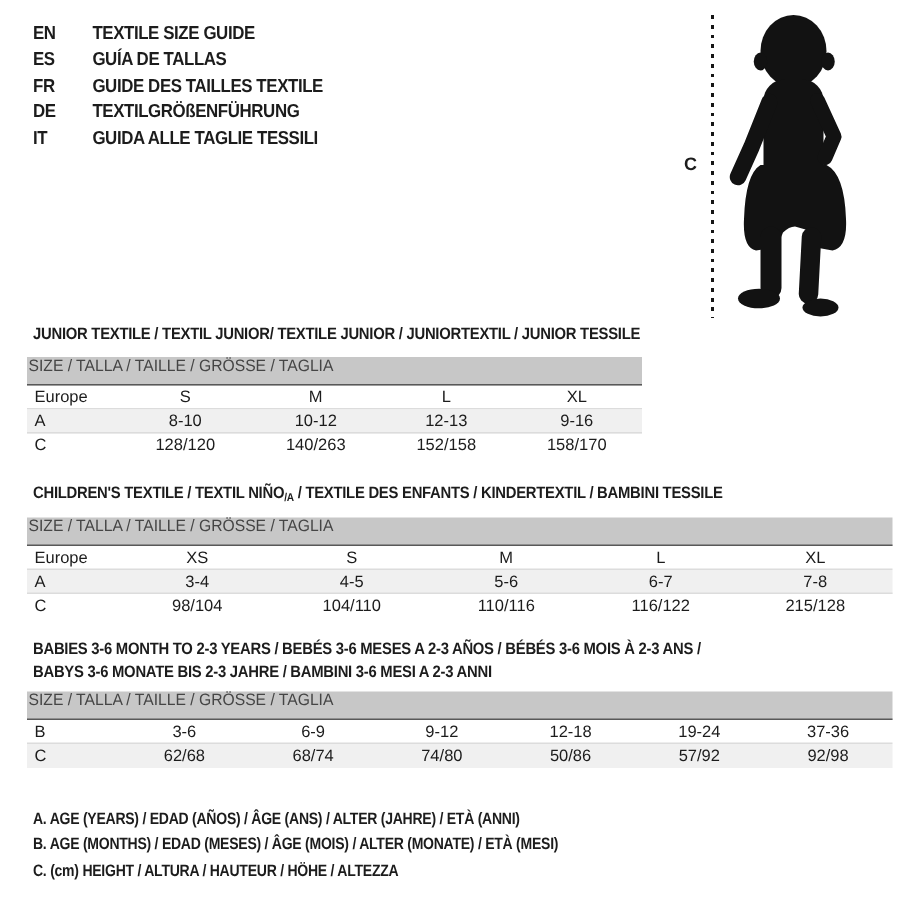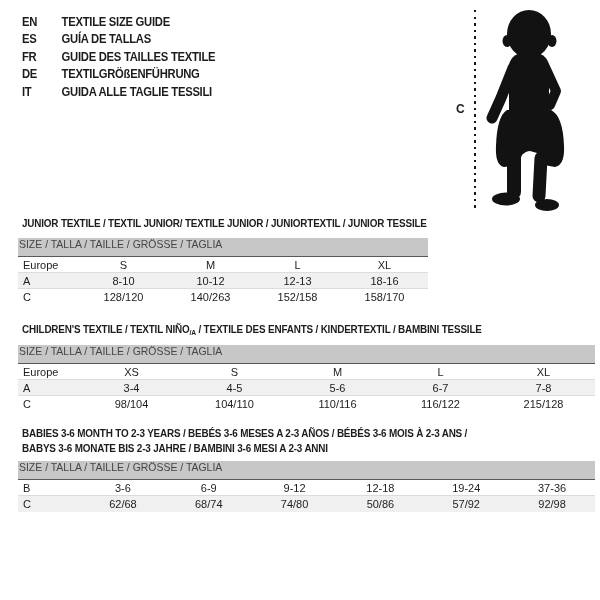--- a/index.html
+++ b/index.html
@@ -102,21 +102,21 @@
       <span class="cell">S</span>
       <span class="cell">M</span>
       <span class="cell">L</span>
       <span class="cell">XL</span>
     </div>
     <div class="trow row-alt">
       <span class="rlabel">A</span>
       <span class="cell">8-10</span>
       <span class="cell">10-12</span>
       <span class="cell">12-13</span>
-      <span class="cell">18-16</span>
+      <span class="cell">9-16</span>
     </div>
     <div class="trow">
       <span class="rlabel">C</span>
       <span class="cell">128/120</span>
       <span class="cell">140/263</span>
       <span class="cell">152/158</span>
       <span class="cell">158/170</span>
     </div>
   </div>
 
@@ -174,14 +174,19 @@
       <span class="rlabel">C</span>
       <span class="cell">62/68</span>
       <span class="cell">68/74</span>
       <span class="cell">74/80</span>
       <span class="cell">50/86</span>
       <span class="cell">57/92</span>
       <span class="cell">92/98</span>
     </div>
   </div>
 
+  <div class="notes">
+    <div class="note-line">A. AGE (YEARS) / EDAD (AÑOS) / ÂGE (ANS) / ALTER (JAHRE) / ETÀ (ANNI)</div>
+    <div class="note-line">B. AGE (MONTHS) / EDAD (MESES) / ÂGE (MOIS) / ALTER (MONATE) / ETÀ (MESI)</div>
+    <div class="note-line">C. (cm) HEIGHT / ALTURA / HAUTEUR / HÖHE / ALTEZZA</div>
+  </div>
 
 </div>
 
 </body></html>

